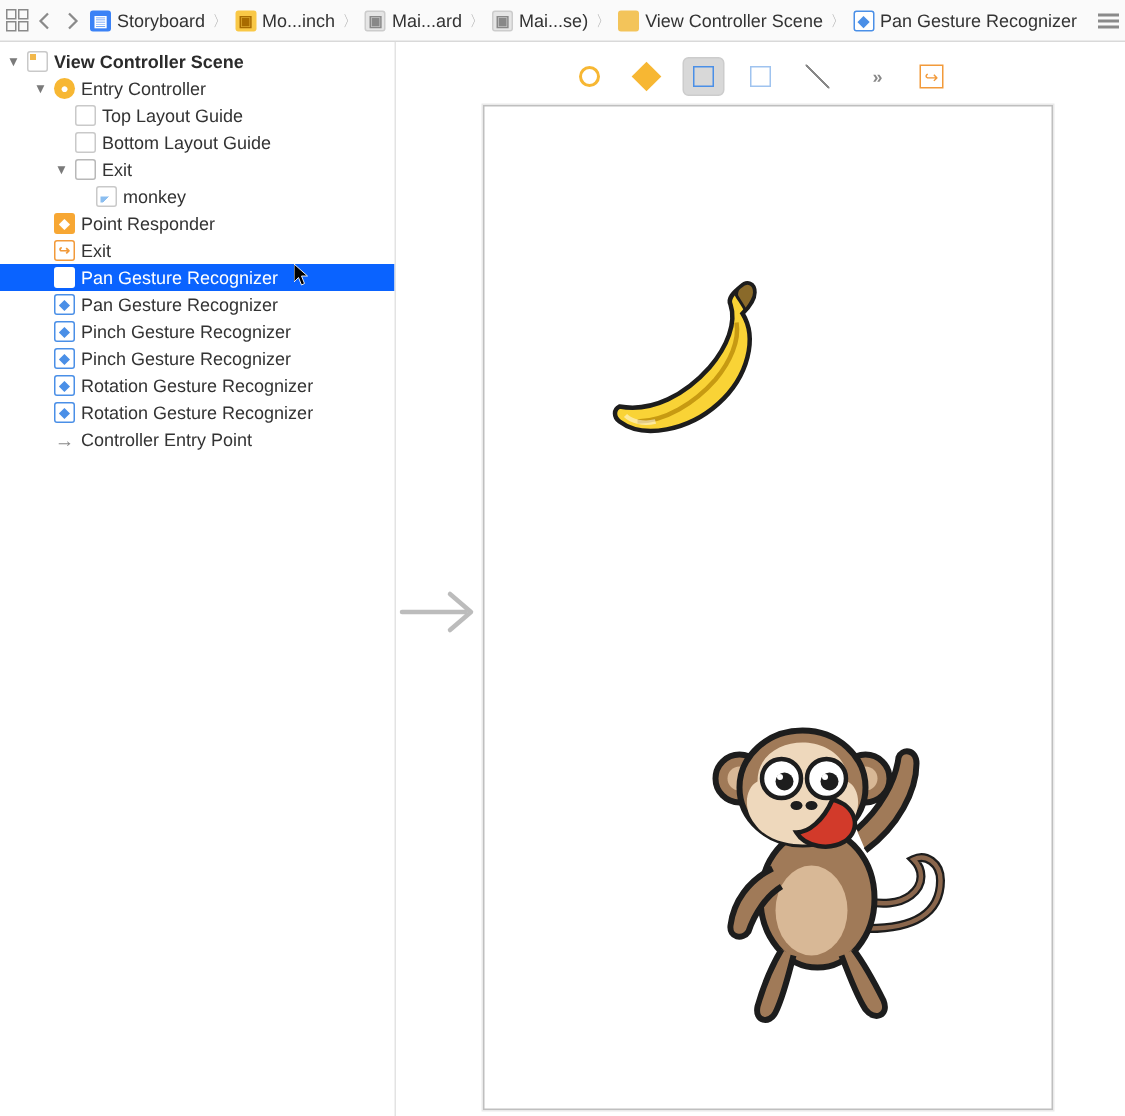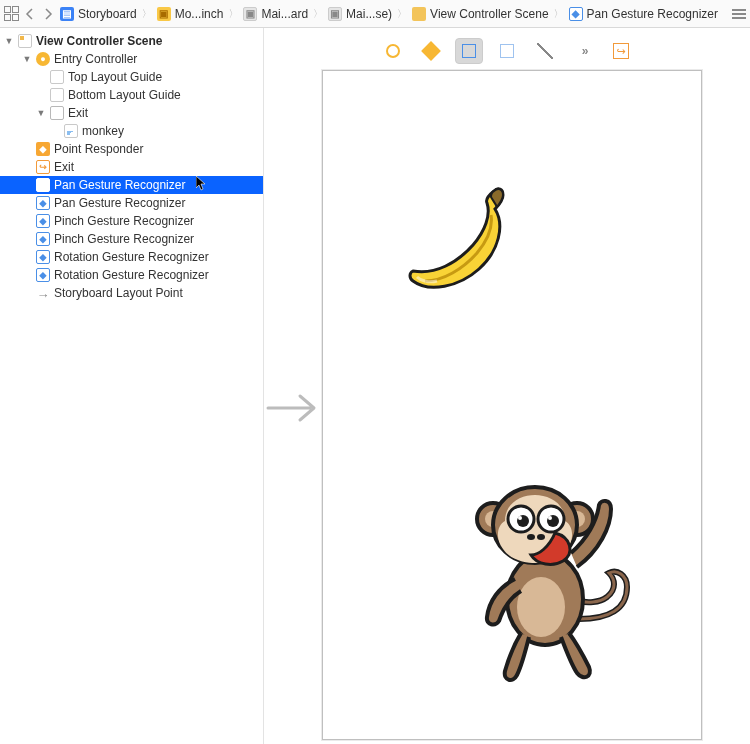--- a/index.html
+++ b/index.html
@@ -272,21 +272,21 @@
       <span class="lbl">Rotation Gesture Recognizer</span>
     </div>
     <div class="row">
       <span class="indent" style="width:28px"></span>
       <span class="ico gest">◆</span>
       <span class="lbl">Rotation Gesture Recognizer</span>
     </div>
     <div class="row">
       <span class="indent" style="width:28px"></span>
       <span class="ico arrow">→</span>
-      <span class="lbl">Storyboard Layout Point</span>
+      <span class="lbl">Controller Entry Point</span>
     </div>
   </div>
 
   <div class="canvas">
 
     <div class="tool-row">
       <div class="tbtn">
           <span class="circle-o"></span>
         </div>
       <div class="tbtn">

